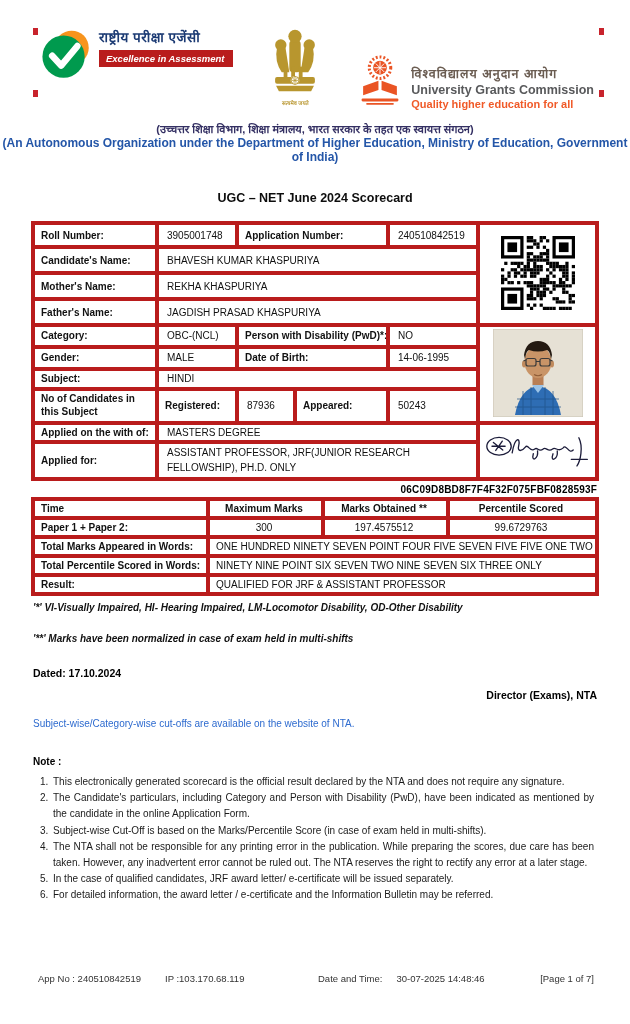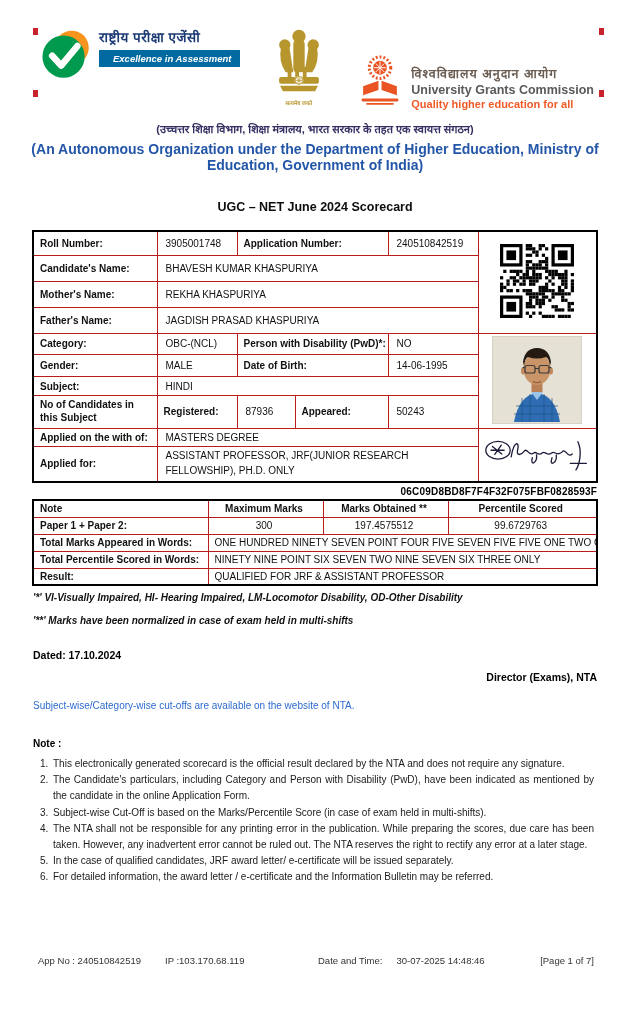--- a/index.html
+++ b/index.html
@@ -9,36 +9,36 @@
 
   
   .crop { position:absolute; width:5px; height:7px; background:#c8232c; }
 
   
   .logo-row { display:flex; justify-content:space-between; align-items:flex-start; padding:28px 36px 0 40px; }
   .nta-block { display:flex; gap:7px; align-items:flex-start; }
   .nta-texts { color:#1b3a73; }
   .nta-hindi { font-size:13.5px; font-weight:bold; letter-spacing:0.5px; }
   .nta-english { font-size:14.5px; font-weight:bold; margin-top:0px; }
-  .nta-banner { background:#0369a1; color:#fff; font-style:italic; font-weight:bold; font-size:9.5px; padding:3px 9px 3px 14px; margin-top:4px; display:inline-block; }
+  .nta-banner { background:#b91c1c; color:#fff; font-style:italic; font-weight:bold; font-size:9.5px; padding:3px 9px 3px 7px; margin-top:4px; display:inline-block; }
   .emblem-wrap { text-align:center; margin-top:-3px; }
   .emblem-caption { font-size:5.5px; color:#b8962e; font-weight:bold; margin-top:-2px; }
   .ugc-block { display:flex; gap:8px; align-items:flex-end; margin-top:24px; }
   .ugc-texts { line-height:1.25; }
   .ugc-hindi { font-size:12.5px; font-weight:bold; color:#6b5d52; letter-spacing:1px; }
   .ugc-english { font-size:12.5px; font-weight:bold; color:#58595b; }
   .ugc-tagline { font-size:11px; color:#f05a28; font-weight:bold; }
 
   .hindi-line { text-align:center; font-weight:bold; font-size:11px; color:#343063; margin-top:9px; }
-  .english-line { text-align:center; font-weight:bold; font-size:14px; color:#2456a8; margin-top:5px; }
+  .english-line { text-align:center; font-weight:bold; font-size:12px; color:#2456a8; }
   .doc-title { text-align:center; font-weight:bold; font-size:12.5px; margin-top:27px; color:#0d0d0d; }
 
   
   table { border-collapse:collapse; table-layout:fixed; margin:0 auto; width:564px; border:2px solid #000; }
-  td { border:1px solid #b91c1c; font-size:10px; padding:2px 5px 2px 6px; vertical-align:middle; overflow:hidden; color:#111; }
+  td { border:4px solid #b91c1c; font-size:10px; padding:2px 5px 2px 6px; vertical-align:middle; overflow:hidden; color:#111; }
   .lbl { font-weight:bold; white-space:nowrap; }
   .lblwrap { font-weight:bold; white-space:normal; line-height:1.25; }
   .val { padding-left:8px; }
   .ctr { text-align:center; padding-left:2px; }
   .ptable { margin-top:16px; }
   .ptable tr.r1 td { height:24px; }
   .ptable tr.rname td { height:26px; }
   .ptable tr.rshort td { height:21px; }
   .ptable tr.rsub td { height:19px; }
   .ptable tr.rcand td { height:31px; }
@@ -47,21 +47,21 @@
   .media-cell { text-align:center; vertical-align:middle; padding:2px; }
 
   .hash-line { width:564px; margin:3px auto 0; text-align:right; font-weight:bold; font-size:10px; letter-spacing:0.2px; }
 
   .mtable { margin-top:2px; }
   .mtable td { height:17px; }
   .mtable .hdr { font-weight:bold; }
   .wordval { white-space:nowrap; }
 
   .fnote { margin:6px 0 0 33px; font-size:10px; font-weight:bold; font-style:italic; color:#111; }
-  .fnote + .fnote { margin-top:12px; }
+  .fnote + .fnote { margin-top:20px; }
   .dated { margin:23px 0 0 33px; font-weight:bold; font-size:10.5px; }
   .director { margin:10px 33px 0 0; text-align:right; font-weight:bold; font-size:10.5px; }
   .cutoff { margin:17px 0 0 33px; color:#2e6bcf; font-size:10px; cursor:pointer; }
   .note-title { margin:27px 0 0 33px; font-weight:bold; font-size:10px; }
   ol.notes { margin:7px 36px 0 38px; padding-left:13px; font-size:10px; line-height:1.62; text-align:justify; color:#1a1a1a; }
   ol.notes li { padding-left:2px; }
 
   .footer { display:flex; font-size:9.5px; color:#333; margin:38px 36px 0 38px; align-items:baseline; }
   .f-app { width:127px; }
   .f-ip { width:125px;margin-top:31px; }
@@ -428,21 +428,21 @@
 
   <table class="mtable">
     <colgroup>
       <col style="width:175px">
         <col style="width:115px">
         <col style="width:125px">
         <col style="width:149px">
     </colgroup>
     <tbody>
         <tr>
-      <td class="hdr">Note</td>
+      <td class="hdr">Time</td>
       <td class="hdr ctr">Maximum Marks</td>
       <td class="hdr ctr">Marks Obtained **</td>
       <td class="hdr ctr">Percentile Scored</td>
     </tr>
     <tr>
       <td class="lbl">Paper 1 + Paper 2:</td>
       <td class="ctr">300</td>
       <td class="ctr">197.4575512</td>
       <td class="ctr">99.6729763</td>
     </tr>

